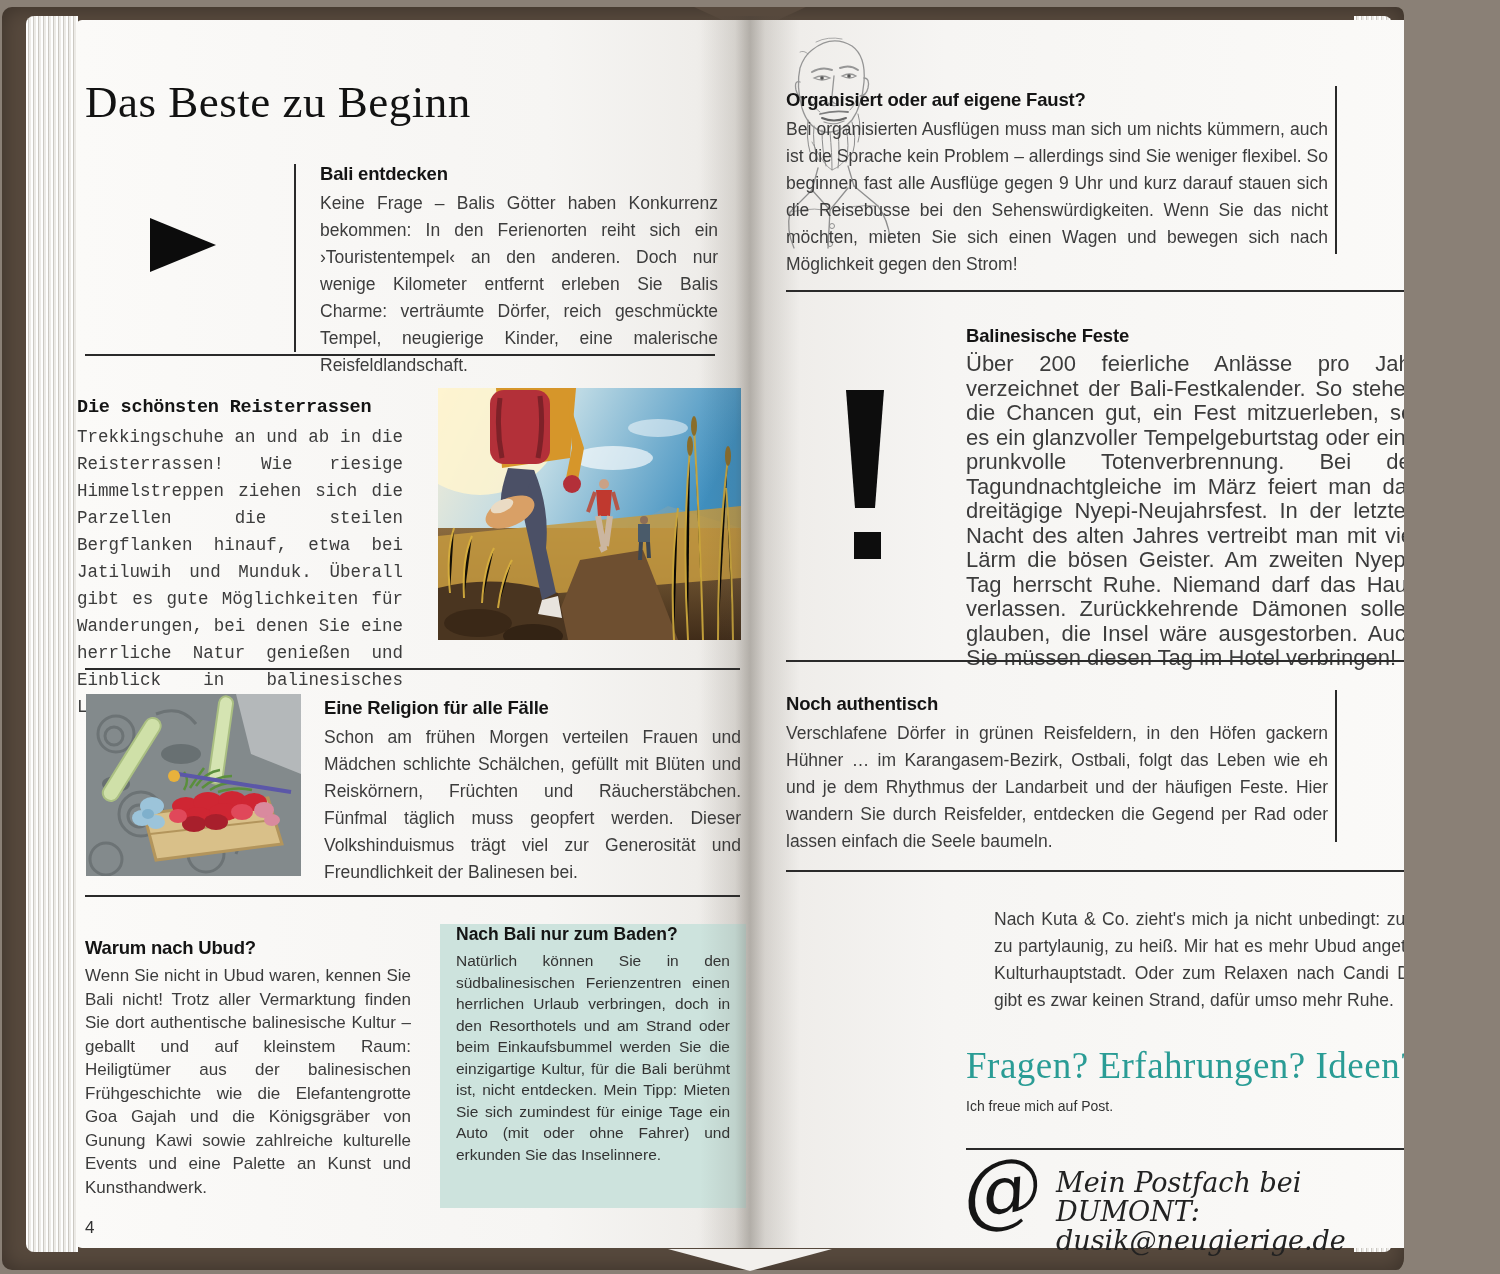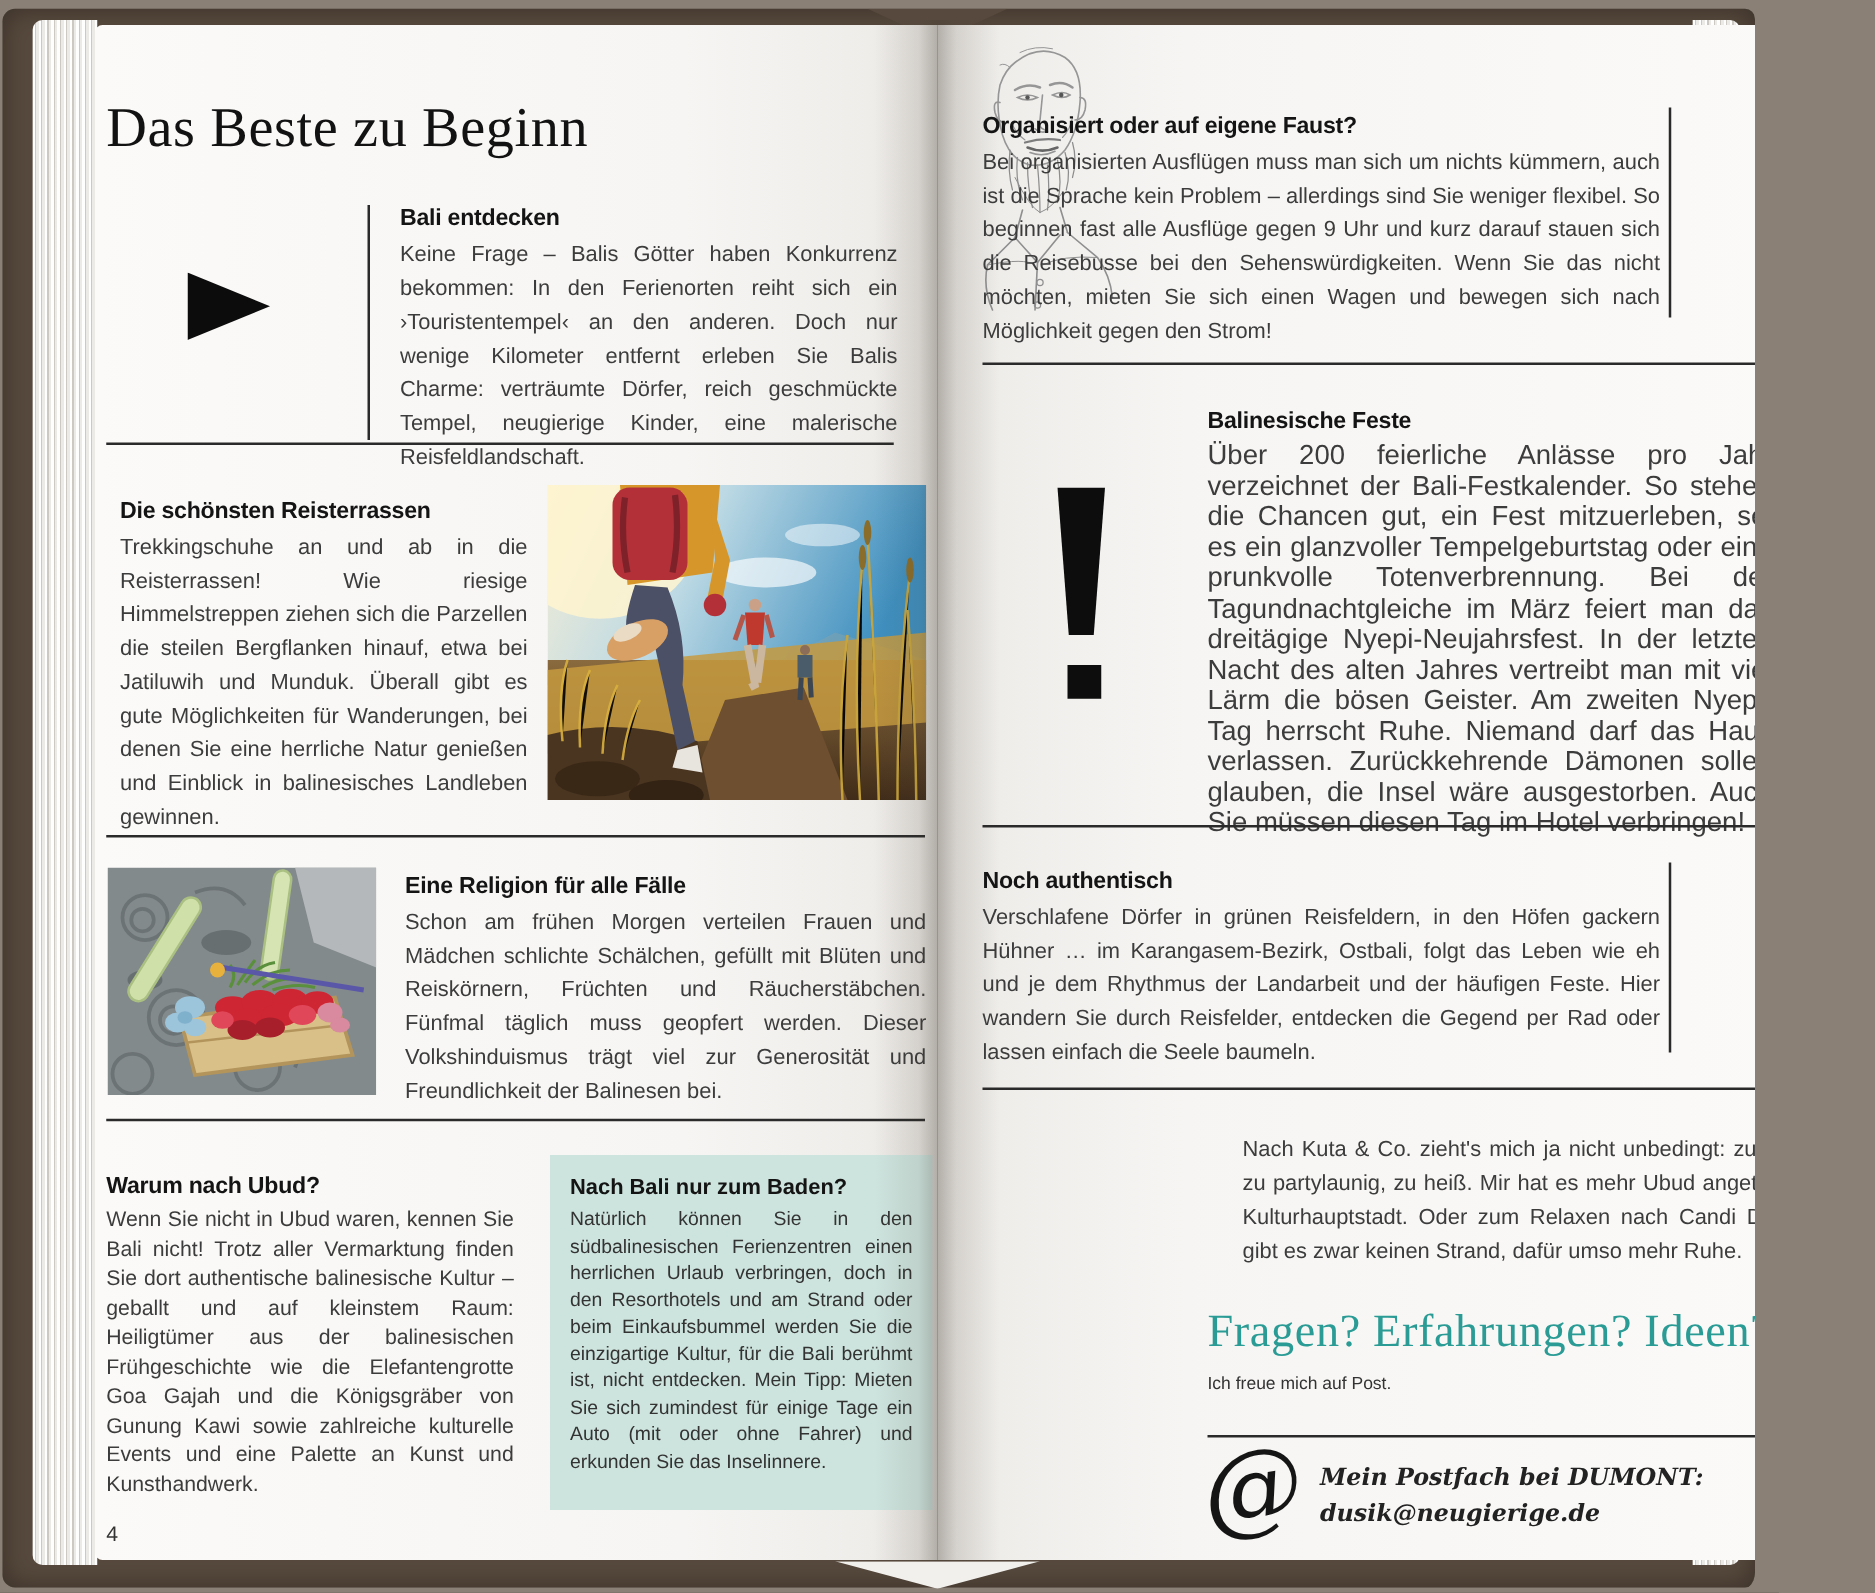--- a/index.html
+++ b/index.html
@@ -43,37 +43,37 @@
       font-weight:bold; color:#141414; letter-spacing:-.2px; }
   .block p { margin:0; font-size:17.5px; line-height:27px; color:#3c3c3c;
       text-align:justify; }
   .s4-left p { font-size:17px; line-height:23.5px; }
   .s2r p { font-size:22px; line-height:24.5px; }
   .hdiv { position:absolute; height:2px; background:#2a2a2a; }
   .vrule { position:absolute; width:2px; background:#2a2a2a; }
   .pagenum { position:absolute; font-size:17px; color:#333; }
 
   .tipbox { position:absolute; left:364px; top:904px; width:306px; height:284px;
-      box-sizing:border-box; padding:15px 16px;
+      box-sizing:border-box; padding:0 16px;
       background:var(--tip-box-bg,#cde3dd); }
   .tipbox h2 { margin:0 0 5px 0; font-size:17.5px; font-weight:bold; color:#141414; }
   .tipbox p { margin:0; font-size:15.5px; line-height:21.5px; color:#333;
       text-align:justify; }
 
   .teal-head { position:absolute; left:216px; top:1024px; margin:0;
       font-family:"Liberation Serif",serif; font-weight:400; font-size:37px;
       letter-spacing:.5px; color:var(--accent-teal,#2a9c95); }
   .sub { position:absolute; left:216px; top:1078px; font-size:14px; color:#333; }
 
   .contact { position:absolute; left:212px; top:1136px; display:flex; gap:14px;
       align-items:flex-start; }
   .at { font-family:"DejaVu Serif",serif; font-style:italic; font-size:80px;
       line-height:.85em; color:#151515; transform:rotate(-8deg); }
   .contact-lines { font-family:"DejaVu Serif",serif; font-style:italic;
-      font-weight:bold; font-size:19px; line-height:29px; color:#222;
+      font-weight:normal; font-size:27px; line-height:29px; color:#222;
       padding-top:12px; }
 
   
   .marker-triangle { position:absolute; left:74px; top:198px; }
   .excl { position:absolute; left:92px; top:370px; }
   .photo { position:absolute; display:block; }
   .hikers   { left:362px; top:368px; }
   .offering { left:10px;  top:674px; }
   .portrait { left:46px;  top:888px; }
 </style>
@@ -92,21 +92,21 @@
     <svg class="marker-triangle" width="66" height="54" viewBox="0 0 66 54">
       <polygon points="0,0 66,27 0,54" fill="#0c0c0c"></polygon>
     </svg>
     <div class="vrule" style="left:218px; top:144px; height:188px;"></div>
     <div class="block" style="left:244px; top:142px; width:398px;">
       <h2>Bali entdecken</h2>
       <p>Keine Frage – Balis Götter haben Konkurrenz bekommen: In den Ferienorten reiht sich ein ›Touristentempel‹ an den anderen. Doch nur wenige Kilometer entfernt erleben Sie Balis Charme: verträumte Dörfer, reich geschmückte Tempel, neugierige Kinder, eine malerische Reisfeldlandschaft.</p>
     </div>
     <div class="hdiv" style="left:9px; top:334px; width:630px;"></div>
 
-    <div class="block" style="left:20px; top:376px; width:326px;">
+    <div class="block" style="left:1px; top:376px; width:326px;font-family:Liberation Mono, monospace;">
       <h2>Die schönsten Reisterrassen</h2>
       <p>Trekkingschuhe an und ab in die Reisterrassen! Wie riesige Himmelstreppen ziehen sich die Parzellen die steilen Bergflanken hinauf, etwa bei Jatiluwih und Munduk. Überall gibt es gute Möglichkeiten für Wanderungen, bei denen Sie eine herrliche Natur genießen und Einblick in balinesisches Landleben gewinnen.</p>
     </div>
     <svg class="photo hikers" width="303" height="252" viewBox="0 0 303 252">
       <defs>
         <linearGradient id="skyg" x1="0" y1="0" x2="1" y2="0.25">
           <stop offset="0" stop-color="#f6eed6"></stop>
           <stop offset="0.45" stop-color="#bcd9e4"></stop>
           <stop offset="1" stop-color="#3f8fbf"></stop>
         </linearGradient>

